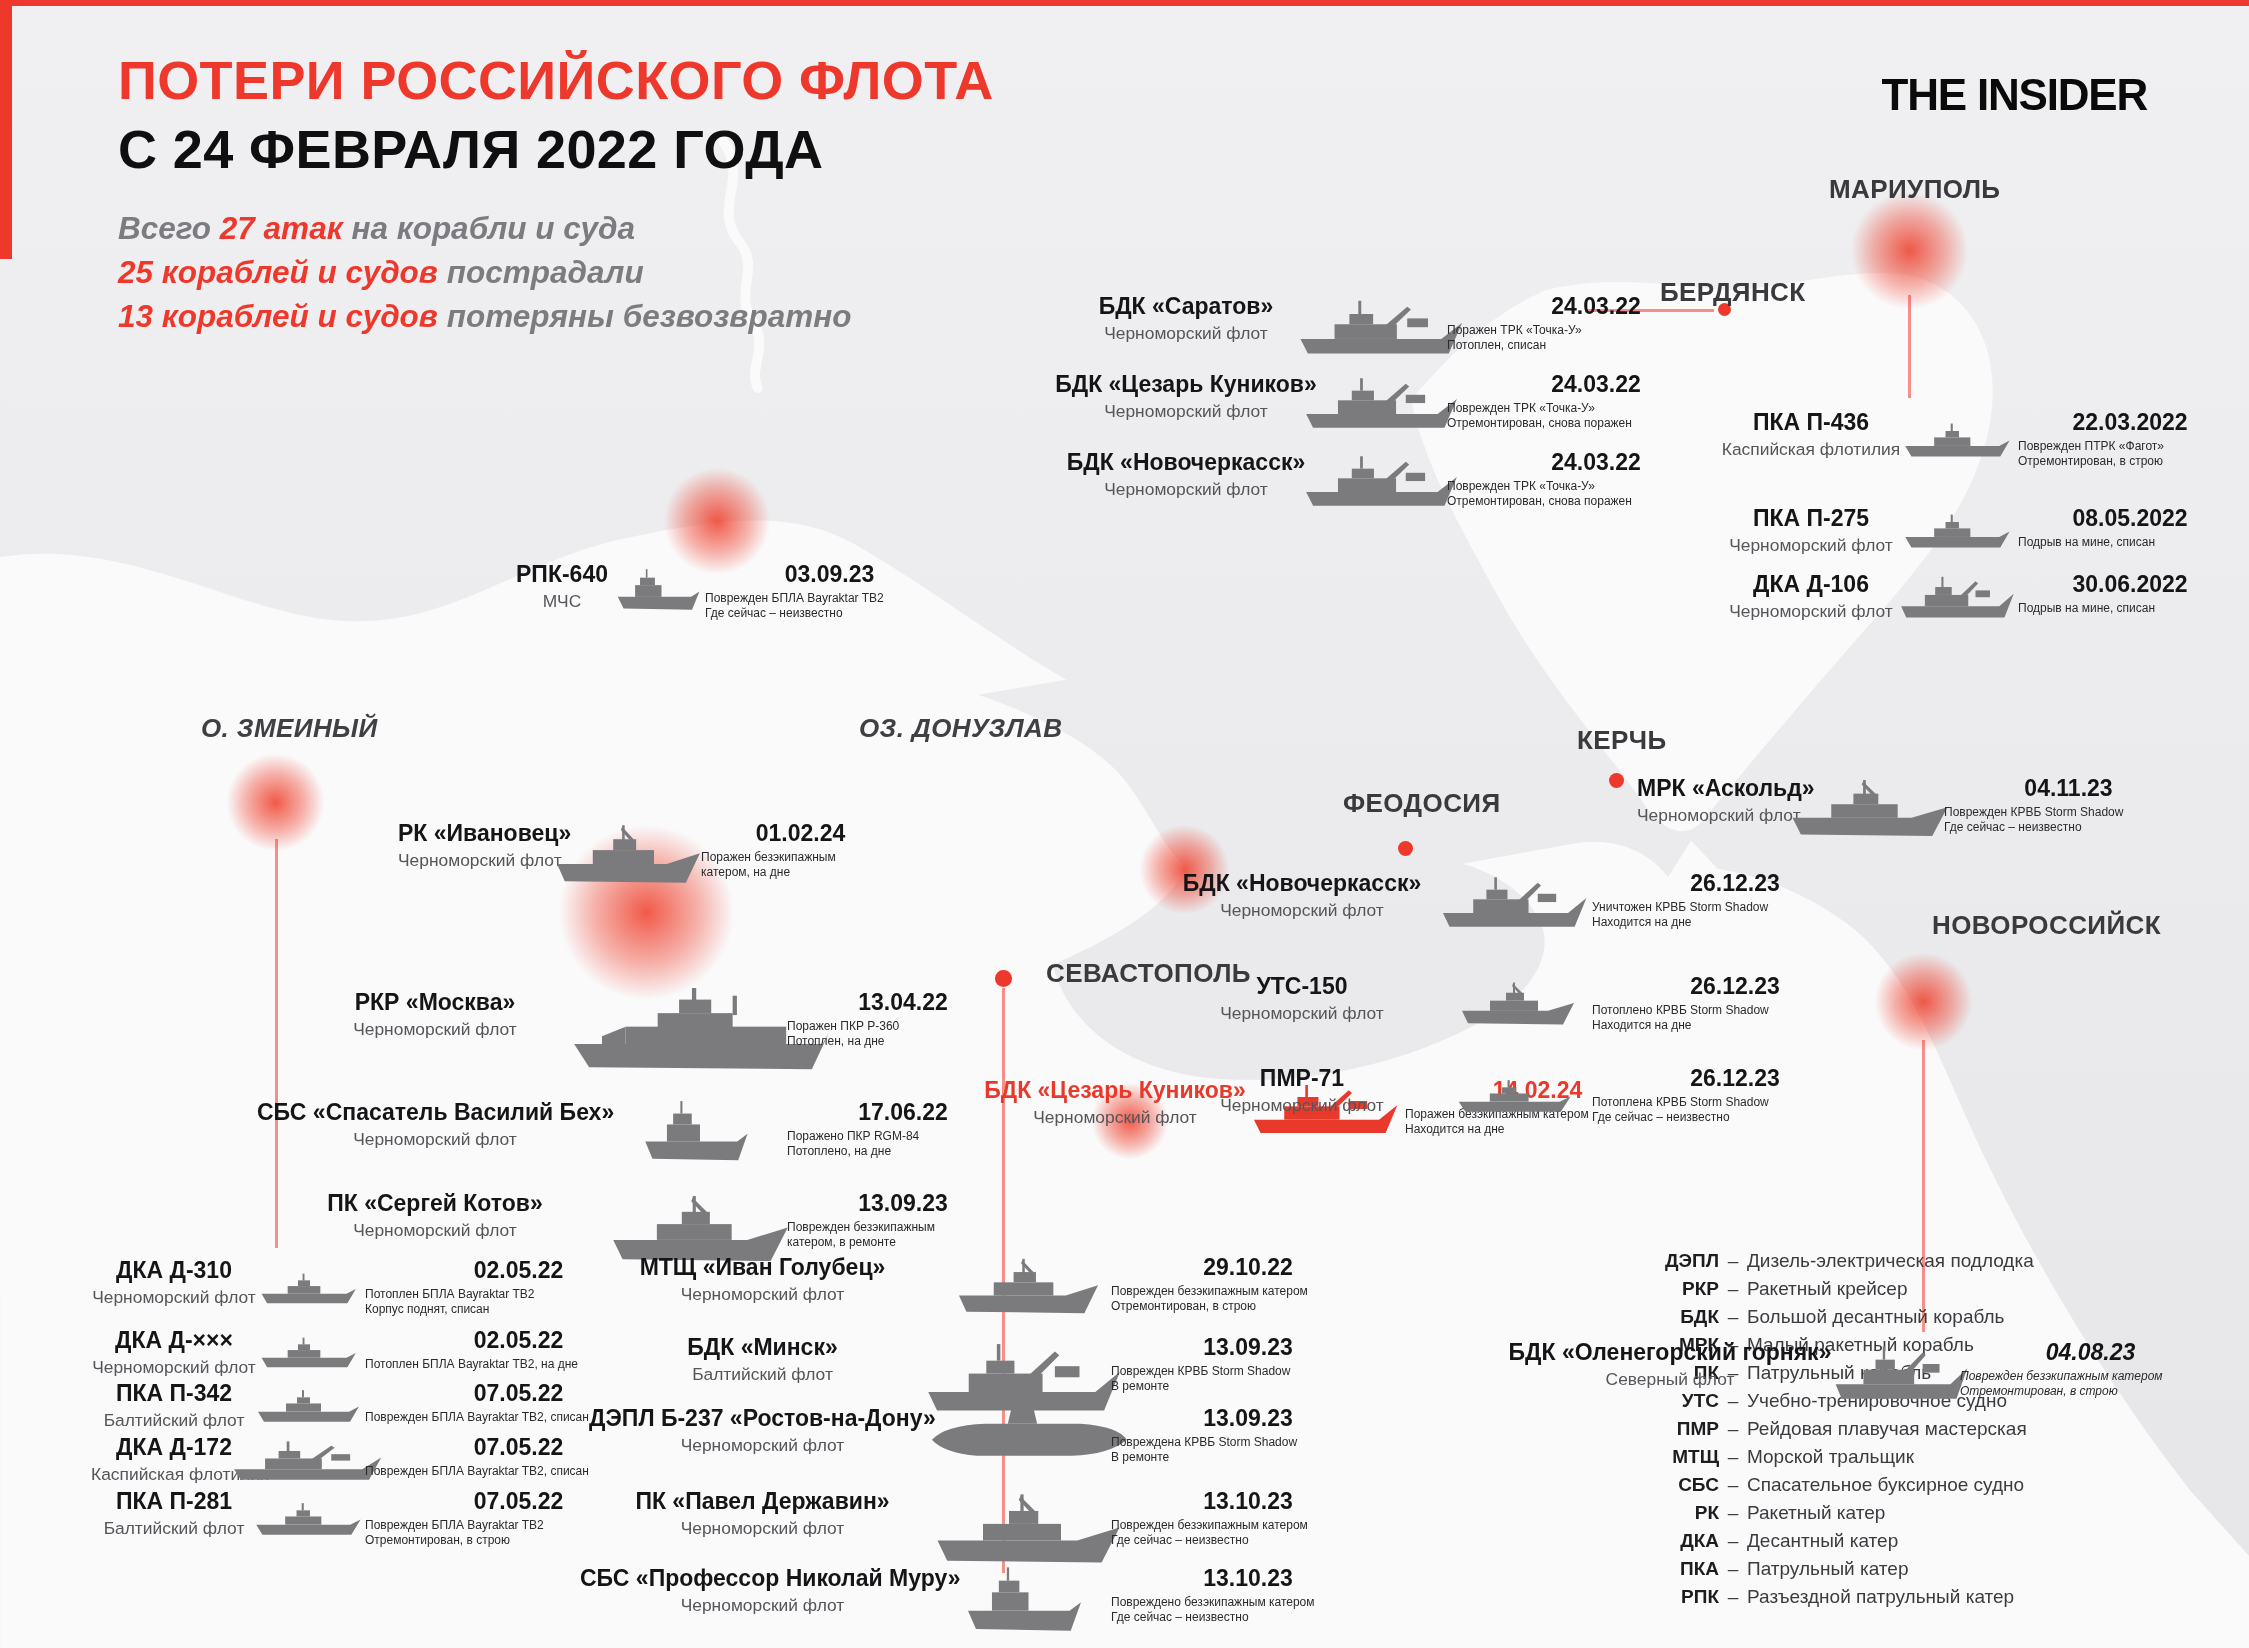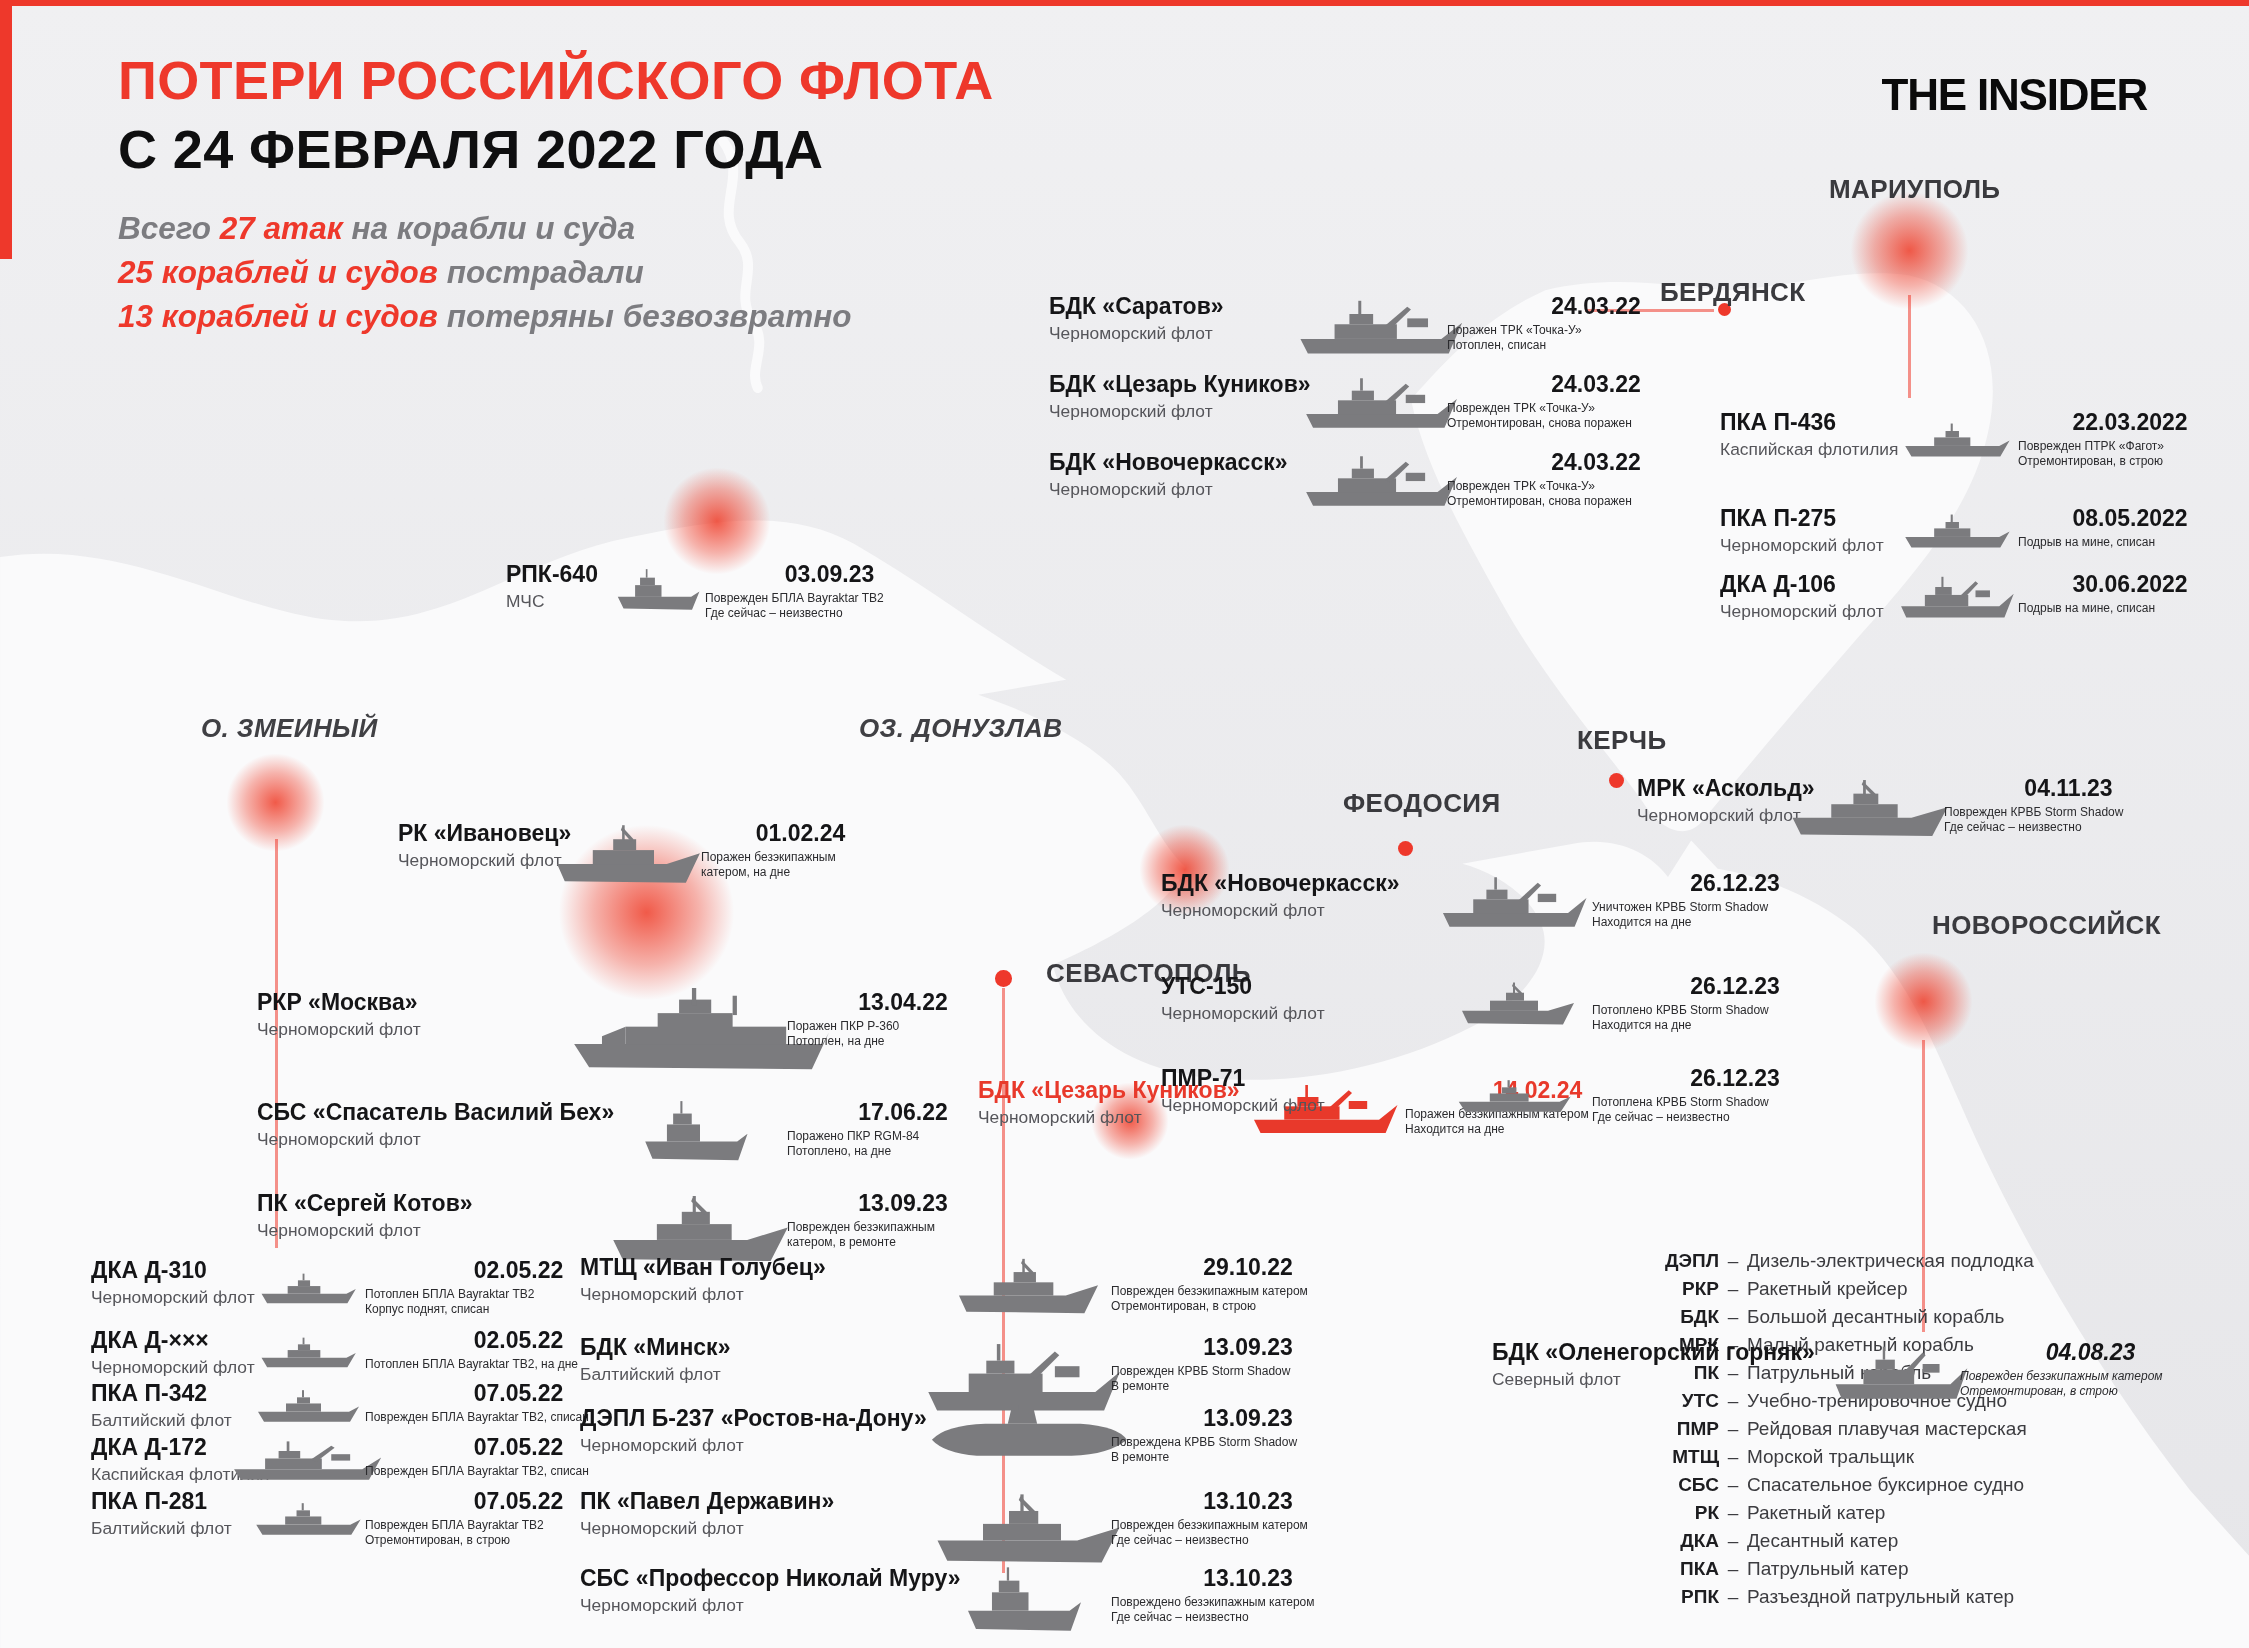--- a/index.html
+++ b/index.html
@@ -13,21 +13,21 @@
   .t2{font-size:54px;font-weight:700;color:#0f0f10;letter-spacing:0.4px;line-height:1.28;}
   #subtitle{margin-top:21.6px;font-size:31.5px;font-style:italic;font-weight:600;color:#7c7c80;line-height:1.4;}
   #subtitle .red{color:#ee382b;}
   .city,.sea{position:absolute;font-size:26px;font-weight:700;color:#3a3a3e;letter-spacing:0.4px;white-space:nowrap;z-index:3;}
   .sea{font-style:italic;color:#404044;}
   .glow{position:absolute;border-radius:50%;z-index:1;
     background:radial-gradient(circle,rgba(239,62,42,.85) 0%,rgba(239,62,42,.38) 42%,rgba(239,62,42,0) 70%);}
   .dot{position:absolute;border-radius:50%;background:#ee382b;z-index:3;}
   .rline{position:absolute;background:rgba(238,56,43,.55);z-index:2;}
   .entry{position:absolute;display:flex;align-items:flex-start;z-index:4;}
-  .e-name{text-align:left;padding-top:1.7px;flex:none;}
+  .e-name{text-align:center;padding-top:1.7px;flex:none;}
   .nm{font-size:23px;font-weight:700;color:#151517;line-height:1.12;white-space:nowrap;}
   .fl{font-size:17.4px;color:#55555a;margin-top:3.3px;white-space:nowrap;}
   .e-ship{flex:none;display:flex;justify-content:center;align-items:center;align-self:center;overflow:visible;}
   svg.ship{fill:#7b7b7e;flex:none;}
   .e-info{flex:none;padding-top:1.7px;}
   .dt{font-size:23px;font-weight:700;color:#151517;text-align:center;line-height:1.05;}
   .ds{margin-top:5px;}
   .ds-line{font-size:12px;color:#2b2b2e;line-height:1.3;white-space:nowrap;}
   .entry.red .nm,.entry.red .dt{color:#e8392b;}
   .entry.red svg.ship{fill:#e8392b;}

